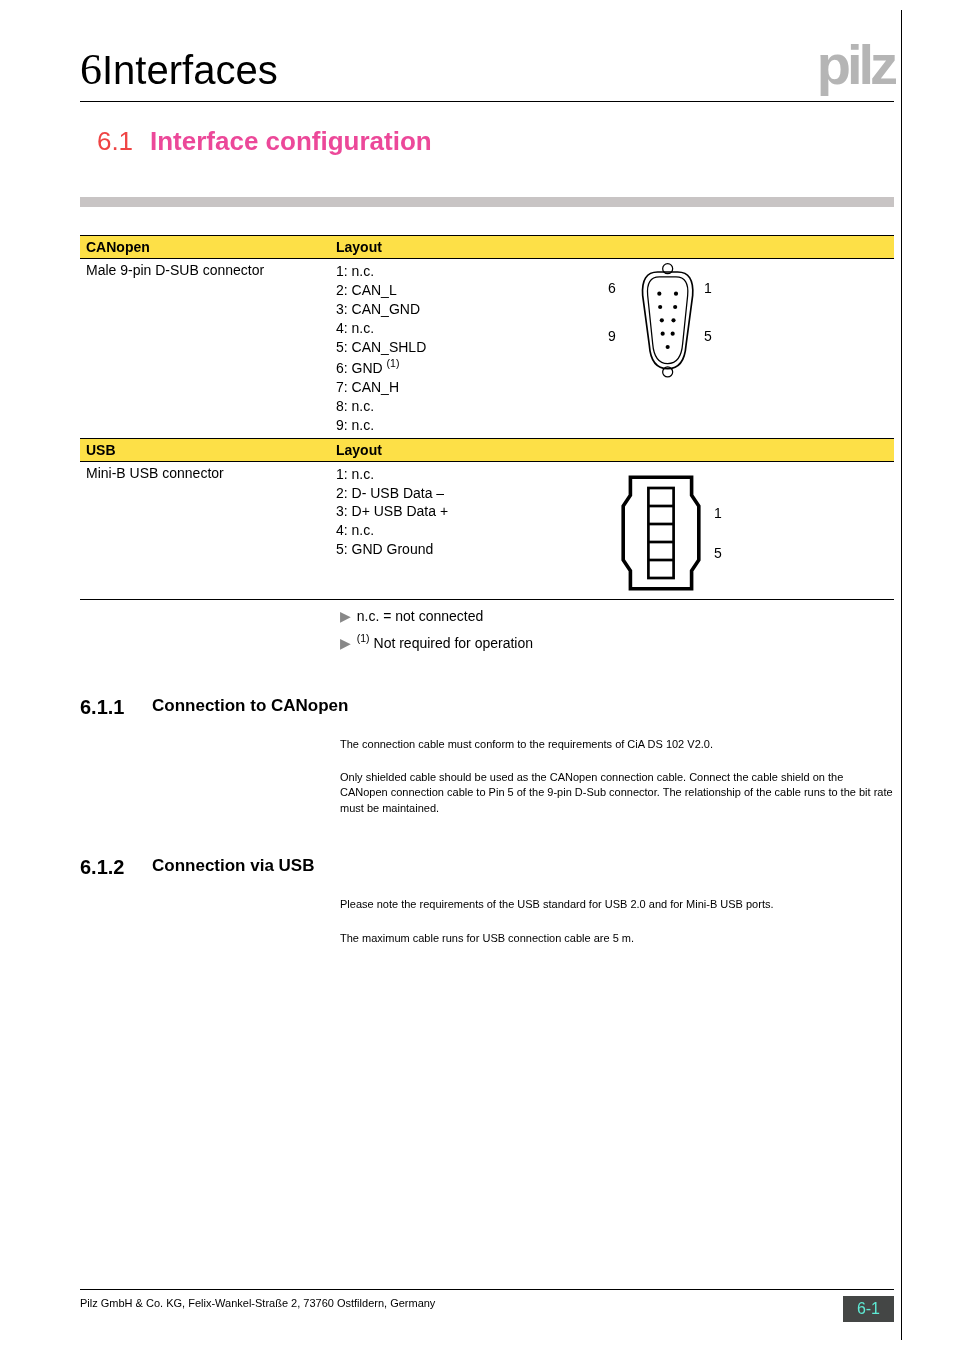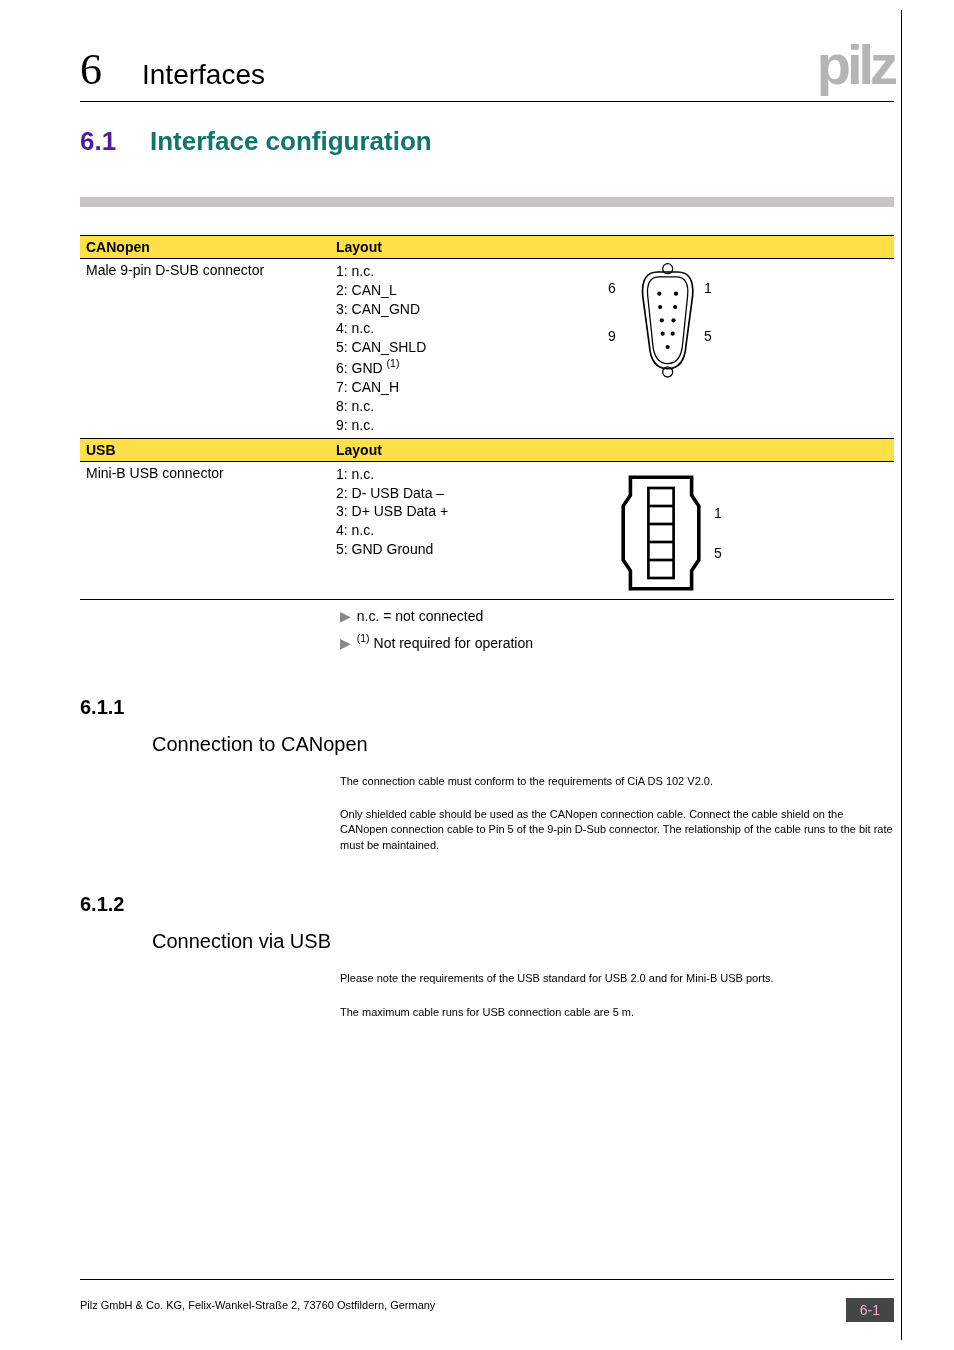--- a/index.html
+++ b/index.html
@@ -24,51 +24,51 @@
     border-bottom: 1px solid #000;
     padding-bottom: 6px;
   }
   .chapter-num {
     font-size: 44px;
     font-weight: 300;
     font-family: Georgia, 'Times New Roman', serif;
     letter-spacing: 0;
   }
   .chapter-title {
-    font-size: 28px;
+    font-size: 40px;
     font-weight: 300;
     font-family: Arial, sans-serif;
-    margin-left: 40px;
     flex: 1;
   }
   .logo {
     font-size: 56px;
     font-weight: 900;
     color: #b5b5b5;
     letter-spacing: -4px;
     font-family: Arial, sans-serif;
     line-height: 0.9;
     text-align: center;
   }
   .section-row {
     display: flex;
     align-items: baseline;
     margin-top: 24px;
     margin-bottom: 40px;
   }
   .sec-num {
     font-size: 26px;
-    font-weight: 700;
-    color: #4c1d95;
+    font-weight: 400;
+    color: #ef4444;
     width: 70px;
+    text-align: center;
   }
   .sec-title {
     font-size: 26px;
     font-weight: 700;
-    color: #0f766e;
+    color: #ec4899;
   }
   .gray-bar {
     height: 10px;
     background: #c8c4c4;
     margin-bottom: 28px;
   }
   table.pin {
     width: 100%;
     border-collapse: collapse;
     font-size: 14px;
@@ -97,47 +97,47 @@
   .footnotes .tri {
     color: #888;
     margin-right: 6px;
   }
   .subsec-row {
     display: flex;
     margin-top: 40px;
     margin-bottom: 18px;
   }
   .sub-num { font-size: 20px; font-weight: 700; width: 72px;}
-  .sub-title { font-size: 20px; font-weight: 400; margin-top: 37px;}
+  .sub-title { font-size: 17px; font-weight: 700;}
   .body-text {
     font-size: 11px;
     padding-left: 260px;
     line-height: 1.4;
     margin-bottom: 18px;
   }
   .footer {
     position: absolute;
     bottom: 28px;
     left: 80px;
     right: 60px;
     border-top: 1px solid #000;
-    padding-top: 18px;
+    padding-top: 6px;
     display: flex;
     justify-content: space-between;
     align-items: flex-start;
     gap: 32px;
   }
   .footer-text {
     font-size: 11px;
     line-height: 1.35;
   }
   .page-num {
     background: #444645;
-    color: #f9a8d4;
-    font-size: 14px;
+    color: #5eead4;
+    font-size: 16px;
     padding: 4px 14px;
   }
   sup { font-size: 0.75em; }
   .dsub-diag { width:100px; }
   .minib-diag { width:90px; }
 </style>
 </head>
 <body>
 
 <div class="page-right-line"></div>

